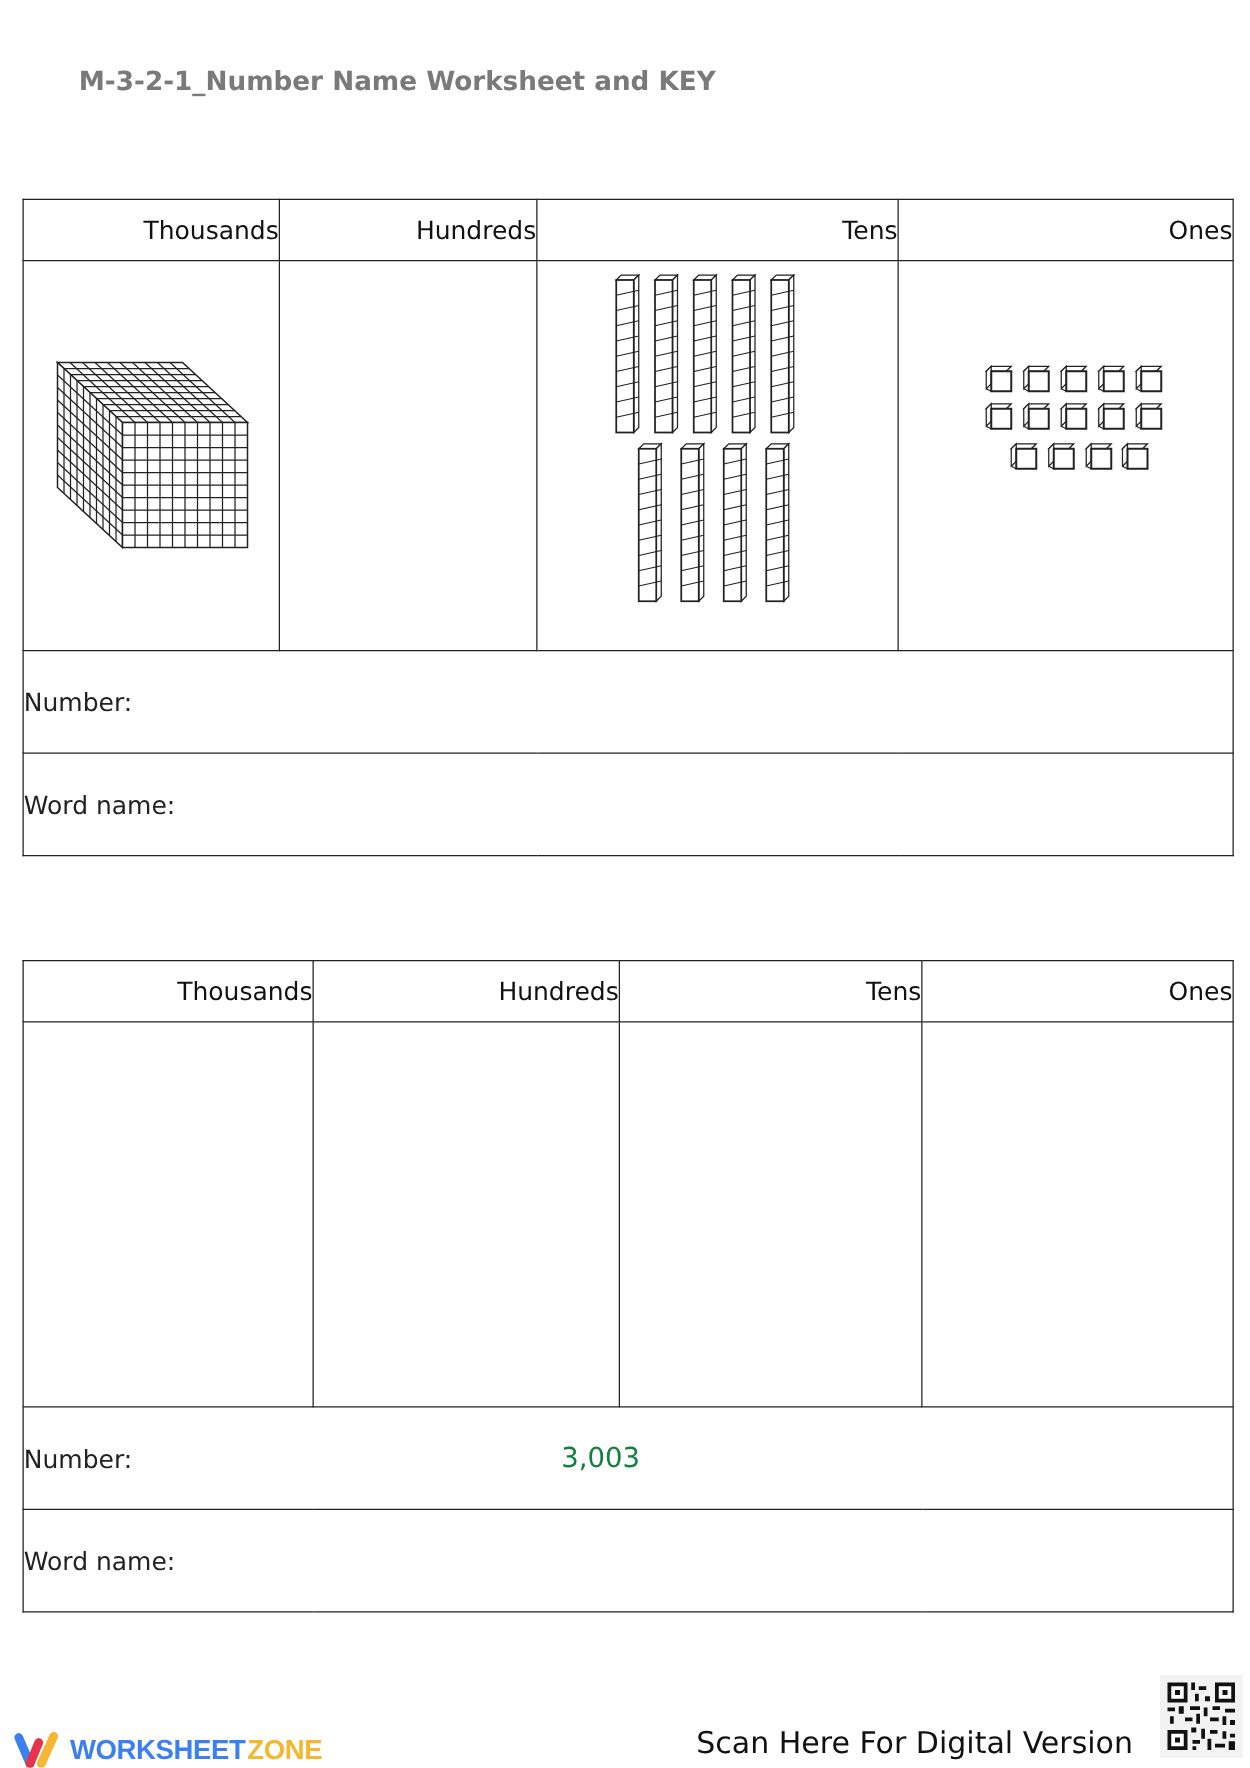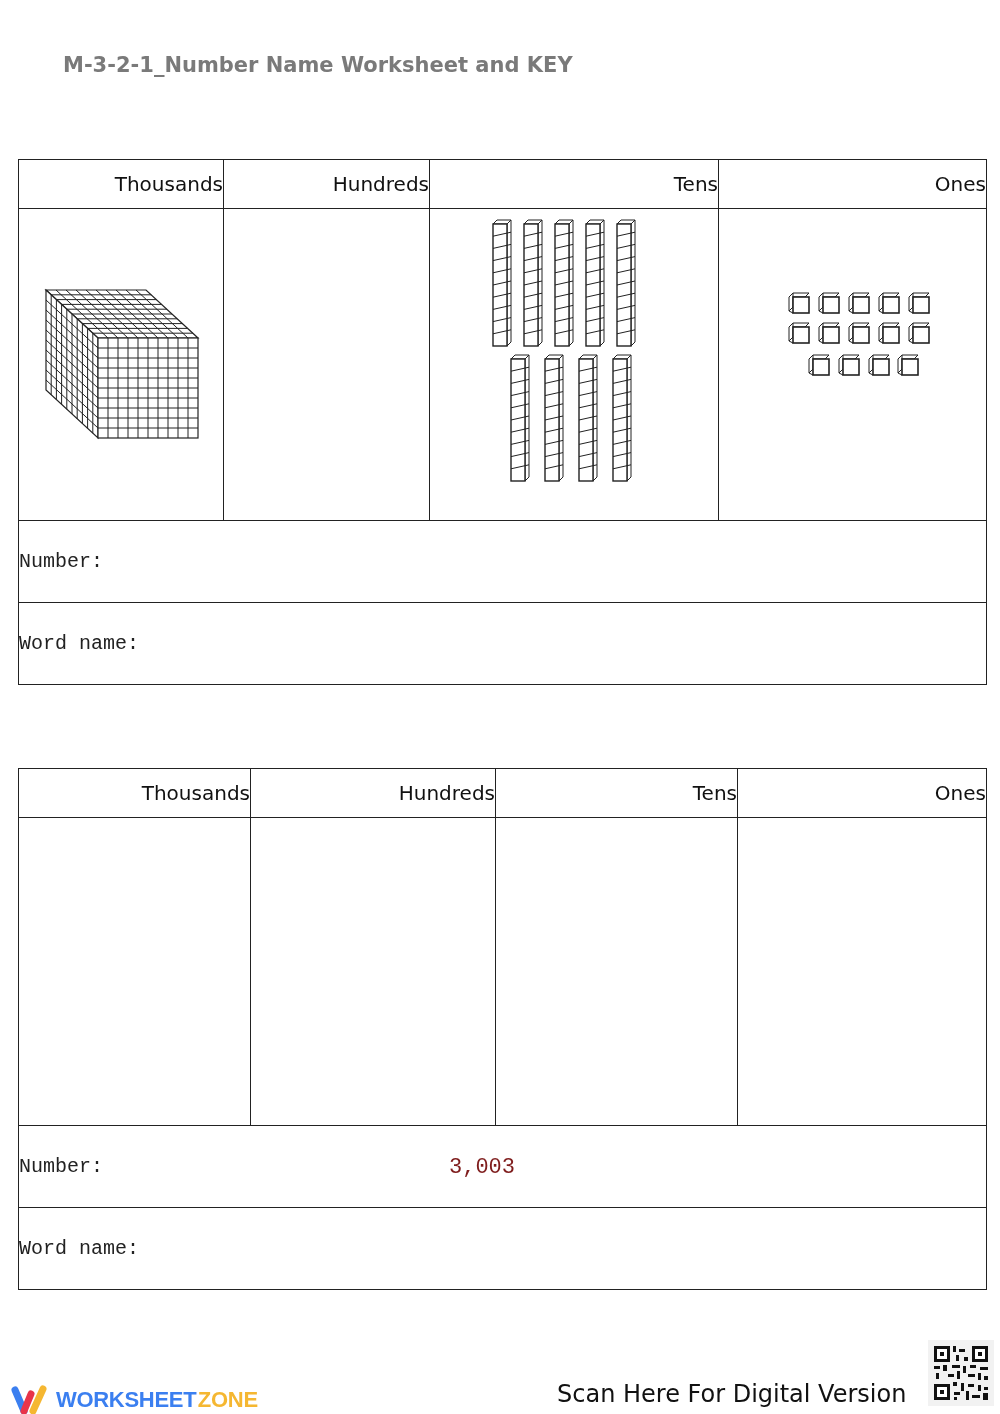--- a/index.html
+++ b/index.html
@@ -2,22 +2,22 @@
 <html><head>
 <meta charset="utf-8">
 <style>
   html,body{margin:0;padding:0;background:#fff;}
   body{width:1000px;height:1414px;position:relative;overflow:hidden;font-family:"DejaVu Sans","Liberation Sans",sans-serif;color:#111;}
   .doc-title{position:absolute;left:63px;top:53px;font-size:21px;color:#7a7a7a;letter-spacing:0;font-weight:bold;}
   table.ws{position:absolute;left:18px;width:968px;border-collapse:collapse;table-layout:fixed;}
   table.ws td,table.ws th{border:1.5px solid #222;padding:0;}
   table.ws th{height:48px;font-weight:normal;font-size:20px;text-align:right;}
   .pic-row td{height:307px;vertical-align:middle;}
-  .label-row td{height:81px;font-size:20px;padding-left:8px;color:#222;position:relative;font-family:Liberation Mono, monospace;}
-  .answer{position:absolute;left:430px;top:50%;transform:translateY(-50%);font-size:22px;color:#7f1d1d;}
+  .label-row td{height:81px;font-size:20px;padding-left:8px;color:#222;position:relative;}
+  .answer{position:absolute;left:430px;top:50%;transform:translateY(-50%);font-size:22px;color:#15803d;}
   #t1{top:159px;}
   #t2{top:768px;}
   .center{display:flex;align-items:center;justify-content:center;height:100%;}
   .footer-logo{position:absolute;left:10px;top:1384px;display:flex;align-items:center;}
   .logo-text{font-family:"Liberation Sans",sans-serif;font-weight:bold;font-size:22px;color:#3b7ff0;margin-left:6px;letter-spacing:-0.3px;}
   .logo-text span{color:#f5b731;}
   .scan-text{position:absolute;left:557px;top:1380px;font-size:24px;color:#111;}
   .qr{position:absolute;left:928px;top:1340px;width:66px;height:66px;background:#f2f2f2;}
 </style>
 </head>

